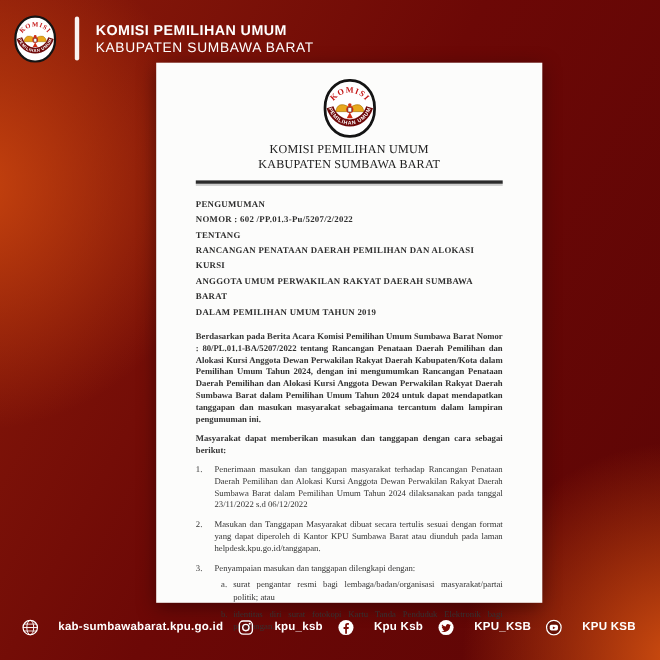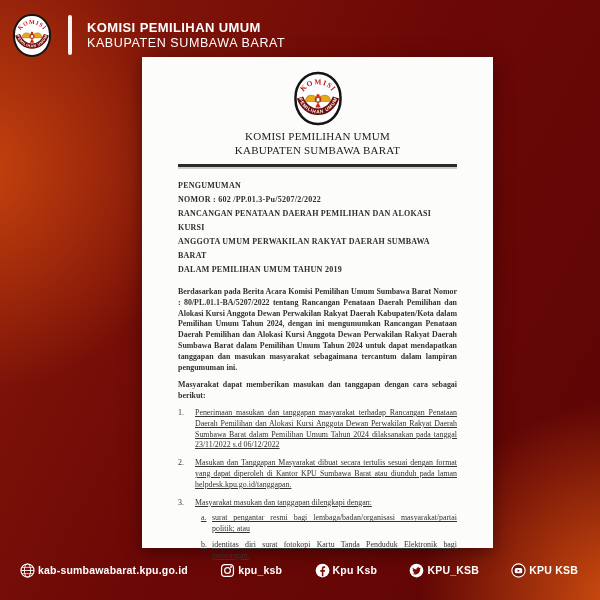--- a/index.html
+++ b/index.html
@@ -27,28 +27,28 @@
   }
   .doc-logo{display:block;margin:0 auto;width:50px;height:57px;}
   .letterhead{text-align:center;margin-top:3px;color:#222;}
   .letterhead div{font-size:11px;line-height:13.5px;letter-spacing:.2px;}
   .letterhead-rule{margin-top:7px;height:3px;background:#2b2b2b;box-shadow:0 2px 0 rgba(0,0,0,.18);}
   .heading{margin-top:12px;text-align:left;font-size:8px;font-weight:700;line-height:14px;letter-spacing:.25px;color:#2e2e2e;}
   .doc-body{margin-top:10px;font-size:7.9px;line-height:10.8px;text-align:justify;}
   .doc-body p{margin:0 0 7px 0;font-weight:bold;}
   .num-item{display:flex;margin-bottom:7px;}
   .num-item .num{flex:none;width:17px;}
-  .num-item .itext{flex:1;text-align:justify;text-decoration:underline;}
+  .num-item .itext{flex:1;text-align:justify;}
   .sub-item{display:flex;margin:5px 0 0 6px;}
   .sub-item .letter{flex:none;width:11px;}
   .sub-item .stext{flex:1;text-align:justify;}
   
   .footer{position:absolute;left:0;right:0;bottom:0;height:52px;display:flex;align-items:center;
           justify-content:space-between;padding:0 22px 4px 20px;}
-  .f-item{display:flex;align-items:center;gap:3px;}
+  .f-item{display:flex;align-items:center;gap:18px;}
   .f-item svg{width:15px;height:15px;flex:none;display:block;}
   .f-label{color:#fff;font-size:10.5px;font-weight:700;letter-spacing:.2px;white-space:nowrap;}
   
   .kpu-top-arc{font:700 15px "Liberation Serif",serif;fill:#c41414;letter-spacing:2px;}
   .kpu-bot-arc{font:700 9.5px "Liberation Sans",sans-serif;fill:#fff;letter-spacing:.8px;}
 </style>
 </head>
 <body>
 
 <div class="canvas">
@@ -101,41 +101,42 @@
 
     <div class="letterhead">
       <div>KOMISI PEMILIHAN UMUM</div>
       <div>KABUPATEN SUMBAWA BARAT</div>
     </div>
     <div class="letterhead-rule"></div>
 
     <div class="heading">
       <div>PENGUMUMAN</div>
       <div>NOMOR : 602 /PP.01.3-Pu/5207/2/2022</div>
+      <div>TENTANG</div>
       <div>RANCANGAN PENATAAN DAERAH PEMILIHAN DAN ALOKASI KURSI</div>
       <div>ANGGOTA UMUM PERWAKILAN RAKYAT DAERAH SUMBAWA BARAT</div>
       <div>DALAM PEMILIHAN UMUM TAHUN 2019</div>
     </div>
 
     <div class="doc-body">
       <p>Berdasarkan pada Berita Acara Komisi Pemilihan Umum Sumbawa Barat Nomor : 80/PL.01.1-BA/5207/2022 tentang Rancangan Penataan Daerah Pemilihan dan Alokasi Kursi Anggota Dewan Perwakilan Rakyat Daerah Kabupaten/Kota dalam Pemilihan Umum Tahun 2024, dengan ini mengumumkan Rancangan Penataan Daerah Pemilihan dan Alokasi Kursi Anggota Dewan Perwakilan Rakyat Daerah Sumbawa Barat dalam Pemilihan Umum Tahun 2024 untuk dapat mendapatkan tanggapan dan masukan masyarakat sebagaimana tercantum dalam lampiran pengumuman ini.</p>
       <p style="margin-bottom:6px;">Masyarakat dapat memberikan masukan dan tanggapan dengan cara sebagai berikut:</p>
 
       <div class="num-item">
         <span class="num">1.</span>
         <span class="itext">Penerimaan masukan dan tanggapan masyarakat terhadap Rancangan Penataan Daerah Pemilihan dan Alokasi Kursi Anggota Dewan Perwakilan Rakyat Daerah Sumbawa Barat dalam Pemilihan Umum Tahun 2024 dilaksanakan pada tanggal 23/11/2022 s.d 06/12/2022</span>
       </div>
       <div class="num-item">
         <span class="num">2.</span>
         <span class="itext">Masukan dan Tanggapan Masyarakat dibuat secara tertulis sesuai dengan format yang dapat diperoleh di Kantor KPU Sumbawa Barat atau diunduh pada laman helpdesk.kpu.go.id/tanggapan.</span>
       </div>
       <div class="num-item">
         <span class="num">3.</span>
         <span class="itext">
-          <span>Masyarakat masukan dan tanggapan dilengkapi dengan:</span>
+          <span>Penyampaian masukan dan tanggapan dilengkapi dengan:</span>
           <span class="sub-item">
             <span class="letter">a.</span>
             <span class="stext">surat pengantar resmi bagi lembaga/badan/organisasi masyarakat/partai politik; atau</span>
           </span>
           <span class="sub-item">
             <span class="letter">b.</span>
             <span class="stext">identitas diri surat fotokopi Kartu Tanda Penduduk Elektronik bagi perorangan.</span>
           </span>
         </span>
       </div>

